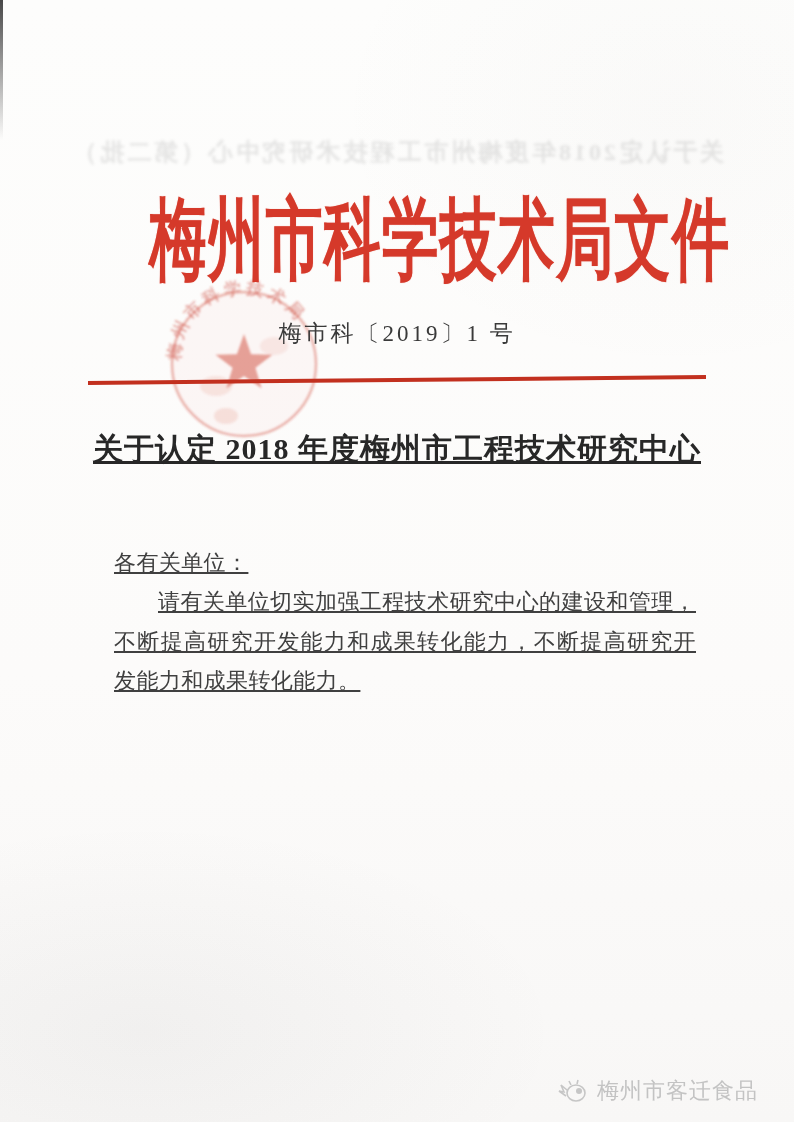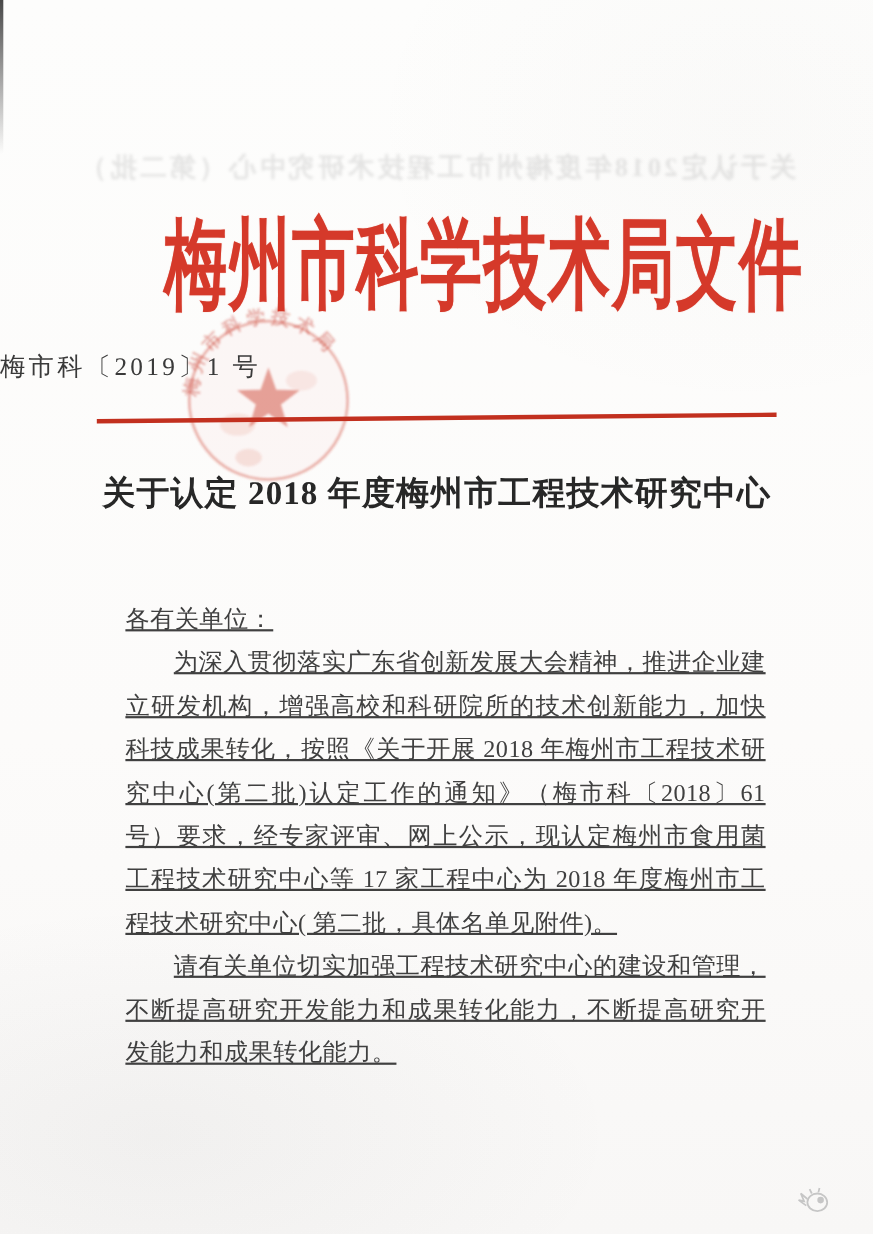--- a/index.html
+++ b/index.html
@@ -41,32 +41,32 @@
     transform: scale(0.66, 1.04);
     transform-origin: 50% 0;
     color: #d5392a;
     text-shadow: 0 0 1px rgba(213,57,42,0.6);
   }
   
   .seal { position: absolute; left: 156px; top: 276px; width: 176px; height: 176px; }
   
   .doc-number {
     position: absolute; top: 318px; left: 0; width: 100%;
-    font-size: 23px; letter-spacing: 3px; color: #3a3a3a;
+    text-align: center; font-size: 23px; letter-spacing: 3px; color: #3a3a3a;
   }
   
   .red-rule {
     position: absolute; left: 88px; top: 378px; width: 618px; height: 4px;
     background: #c2301f; transform: rotate(-0.55deg);
   }
   
   .doc-title {
     position: absolute; top: 429px; left: 0; width: 100%;
     text-align: center; font-weight: bold; color: #272727;
-    font-size: 30px; line-height: 40px; letter-spacing: 1px;
+    font-size: 30px; line-height: 40px; letter-spacing: 1px; text-decoration: underline;
   }
   
   .body-text {
     position: absolute; left: 114px; top: 543px; width: 582px;
     font-size: 22px; line-height: 39.4px; letter-spacing: 0.4px;
     color: #404040; text-align: justify;
   }
   .body-text p { margin: 0; text-indent: 2em; text-decoration: underline; }
   .body-text .salutation { text-indent: 0; }
   
@@ -118,28 +118,28 @@
   <div class="doc-number">梅市科〔2019〕1 号</div>
 
   <div class="red-rule"></div>
 
   <div class="doc-title">
     <div>关于认定 2018 年度梅州市工程技术研究中心</div>
   </div>
 
   <div class="body-text">
     <p class="salutation">各有关单位：</p>
-    <p>为深入贯彻落实广东省创新发展大会精神，推进企业建立研发机构，增强高校和科研院所的技术创新能力，加快科技成果转化，按照《关于开展 2018 年梅州市工程技术研究中心(第二批)认定工作的通知》（梅市科〔2018〕61 号）要求，经专家评审、网上公示，现认定梅州市食用菌工程技术研究中心等 17 家工程中心为 2018 年度梅州市工程技术研究中心( 第二批，具体名单见附件)。</p>
     <p>请有关单位切实加强工程技术研究中心的建设和管理，不断提高研究开发能力和成果转化能力，不断提高研究开发能力和成果转化能力。</p>
   </div>
 
   <div class="watermark">
     <span>
       <svg width="34" height="30" viewBox="0 0 34 30" fill="none" stroke="#c6c6c6" stroke-width="1.6">
         <ellipse cx="19" cy="17" rx="9" ry="8"></ellipse>
         <circle cx="22" cy="15" r="3" fill="#c6c6c6" stroke="none"></circle>
         <path d="M10,14 L4,9 L7,16 L2,15 L9,20"></path>
         <path d="M14,9 L12,5 M20,8 L21,4"></path>
       </svg>
     </span>
+    <span>梅州市客迁食品</span>
   </div>
 
 </div>
 
 </body></html>

